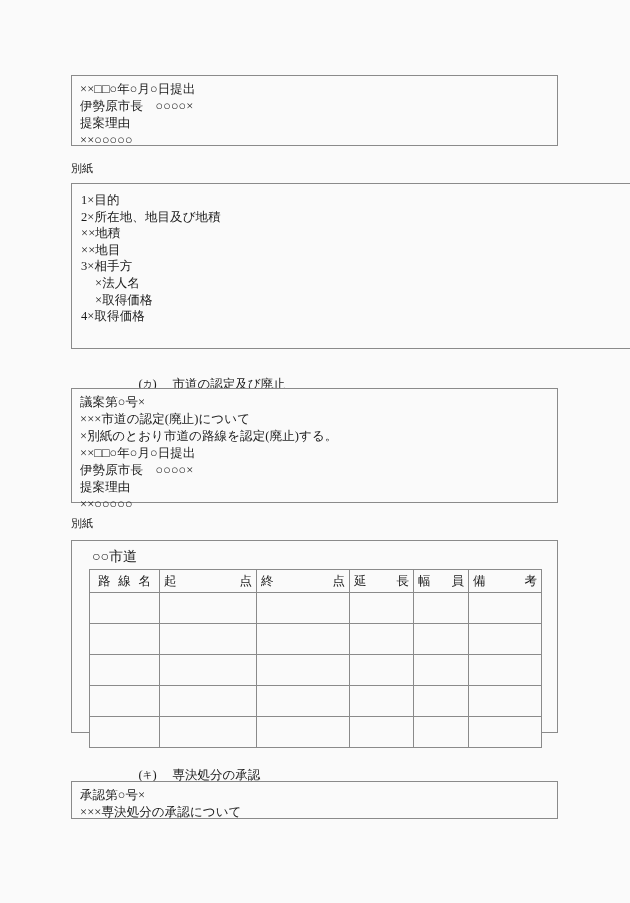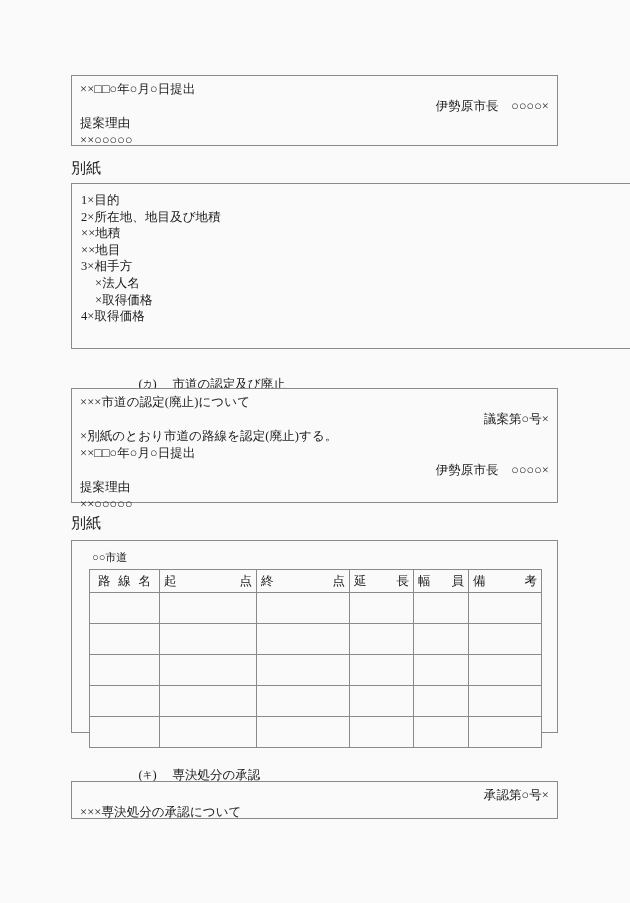--- a/index.html
+++ b/index.html
@@ -33,31 +33,30 @@
     background: #fafafa;
   }
 
   .line {
     font-size: 12.5px;
     line-height: 17px;
     white-space: pre;
     letter-spacing: 0.1px;
   }
   .line.right {
-    text-align: right;
     font-family: Liberation Serif, serif;
   }
   .pad {
     padding: 5px 8px 17px 8px;
   }
 
   
   .label {
     position: absolute;
-    font-size: 15px;
+    font-size: 11px;
     line-height: 16px;
     white-space: pre;
   }
 
   .section-head {
     position: absolute;
     font-size: 12.5px;
     line-height: 16px;
     white-space: pre;
   }
@@ -79,21 +78,21 @@
   }
   .indent1 {
     padding-left: 14px;
   }
 
   
   .table-title {
     position: absolute;
     left: 20px;
     top: 8px;
-    font-size: 11px;
+    font-size: 14px;
     line-height: 16px;
     white-space: pre;
   }
   table.road {
     position: absolute;
     left: 17px;
     top: 28px;
     width: 452px;
     border-collapse: collapse;
     table-layout: fixed;
@@ -149,22 +148,22 @@
     <div class="line indent1">×法人名</div>
     <div class="line indent1">×取得価格</div>
     <div class="line">4×取得価格</div>
   </div>
 
   <div class="section-head" style="left:126px; top:360px;">
     <span class="marker">(<span class="kana">カ</span>)</span><span>市道の認定及び廃止</span>
   </div>
 
   <div class="frame pad" style="left:71px; top:388px; width:487px; height:115px;">
+    <div class="line right">議案第○号×</div>
     <div class="line">×××市道の認定(廃止)について</div>
-    <div class="line right">議案第○号×</div>
     <div class="line">×別紙のとおり市道の路線を認定(廃止)する。</div>
     <div class="line">××□□○年○月○日提出</div>
     <div class="line right">伊勢原市長　○○○○×</div>
     <div class="line">提案理由</div>
     <div class="line">××○○○○○</div>
   </div>
 
   <div class="label" style="left:71px; top:515px;">別紙</div>
 
   <div class="frame" style="left:71px; top:540px; width:487px; height:193px;">

